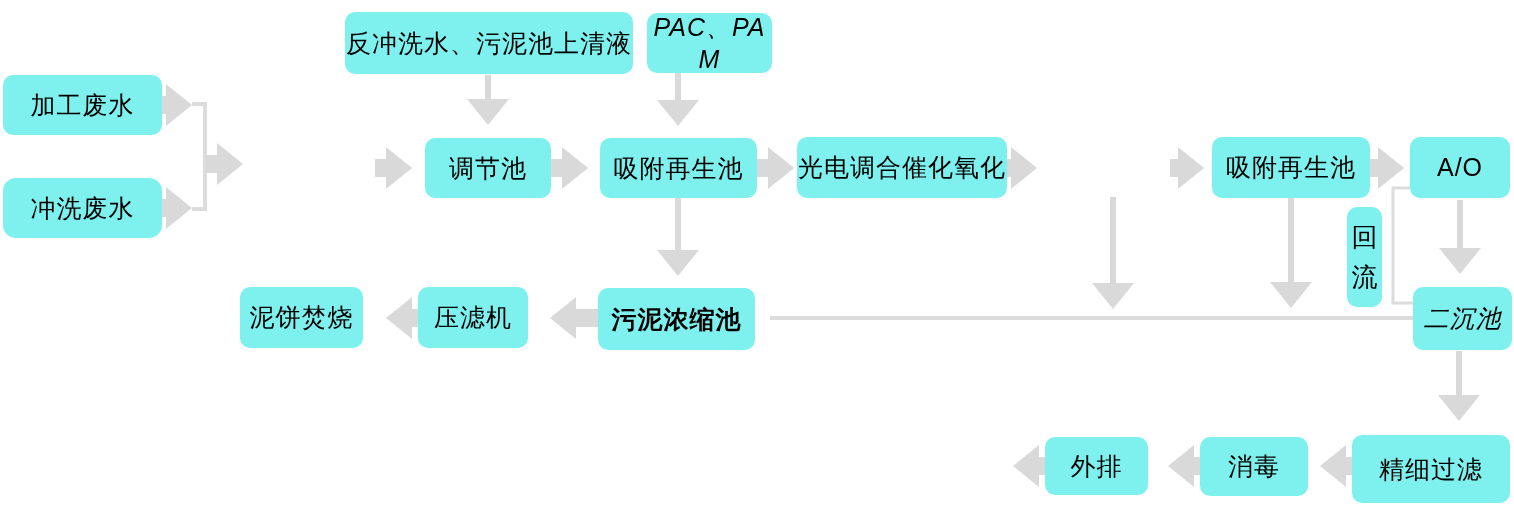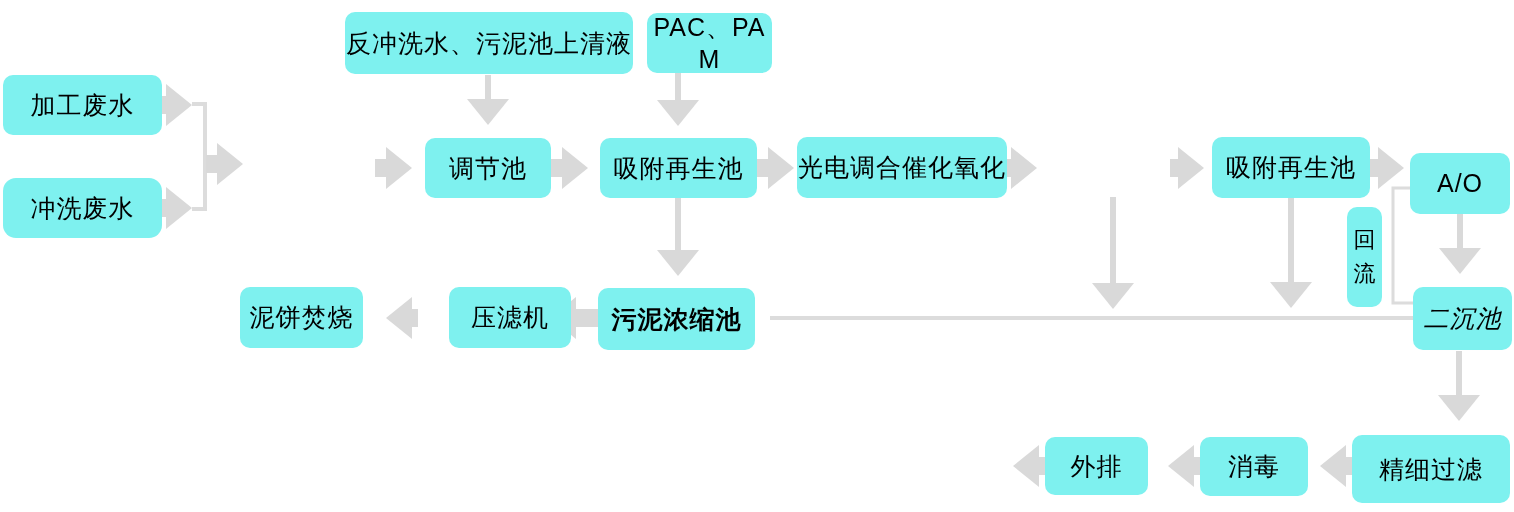--- a/index.html
+++ b/index.html
@@ -21,21 +21,21 @@
     background:var(--node_fill,#7ef1ef);
     border-radius:10px;
     display:flex;align-items:center;justify-content:center;
     text-align:center;
     color:var(--text,#000000);
     font-size:25px;
     line-height:1.3;
     letter-spacing:1px;
     word-break:break-all;
   }
-  .node.vtext{font-size:22px;letter-spacing:0;line-height:1.55;padding:4px 0;}
+  .node.vtext{font-size:26px;letter-spacing:0;line-height:1.55;padding:4px 0;}
 </style>
 </head>
 <body>
 
 <div class="stage">
 
   <svg class="wires" viewBox="0 0 1514 512">
 
     <g>
       <path class="cn" d="M192,104 H205 V209 H192"></path>
@@ -129,35 +129,35 @@
       <line class="vs" x1="1460" y1="200" x2="1460" y2="250"></line>
       <polygon class="hd" points="1460,274 1439,248 1481,248"></polygon>
     </g>
     <g>
       <line class="vs" x1="1459" y1="351" x2="1459" y2="397"></line>
       <polygon class="hd" points="1459,421 1438,395 1480,395"></polygon>
     </g>
   </svg>
 
   <div class="node" style="left:345px;top:12px;width:288px;height:62px;">反冲洗水、污泥池上清液</div>
-  <div class="node" style="left:647px;top:13px;width:125px;height:60px;">PAC、PAM</div>
+  <div class="node" style="left:647px;top:13px;width:125px;height:60px;font-style:italic;">PAC、PAM</div>
 
   <div class="node" style="left:3px;top:75px;width:159px;height:60px;">加工废水</div>
   <div class="node" style="left:3px;top:178px;width:159px;height:60px;border-radius:13px;">冲洗废水</div>
 
   <div class="node" style="left:425px;top:138px;width:126px;height:60px;">调节池</div>
   <div class="node" style="left:600px;top:138px;width:157px;height:60px;">吸附再生池</div>
   <div class="node" style="left:797px;top:137px;width:210px;height:61px;">光电调合催化氧化</div>
   <div class="node" style="left:1212px;top:137px;width:158px;height:61px;">吸附再生池</div>
-  <div class="node" style="left:1410px;top:137px;width:100px;height:61px;margin-top:16px;">A/O</div>
+  <div class="node" style="left:1410px;top:137px;width:100px;height:61px;">A/O</div>
 
   <div class="node vtext" style="left:1347px;top:207px;width:35px;height:92px;">回流</div>
   <div class="node" style="left:1413px;top:287px;width:99px;height:63px;font-style:italic;">二沉池</div>
 
   <div class="node" style="left:598px;top:288px;width:157px;height:62px;font-weight:bold;">污泥浓缩池</div>
-  <div class="node" style="left:418px;top:287px;width:122px;height:61px;margin-left:31px;">压滤机</div>
+  <div class="node" style="left:418px;top:287px;width:110px;height:61px;">压滤机</div>
   <div class="node" style="left:240px;top:287px;width:123px;height:61px;">泥饼焚烧</div>
 
   <div class="node" style="left:1352px;top:435px;width:158px;height:68px;">精细过滤</div>
   <div class="node" style="left:1045px;top:437px;width:103px;height:58px;">外排</div>
   <div class="node" style="left:1200px;top:437px;width:108px;height:59px;">消毒</div>
 
 </div>
 
 </body></html>

